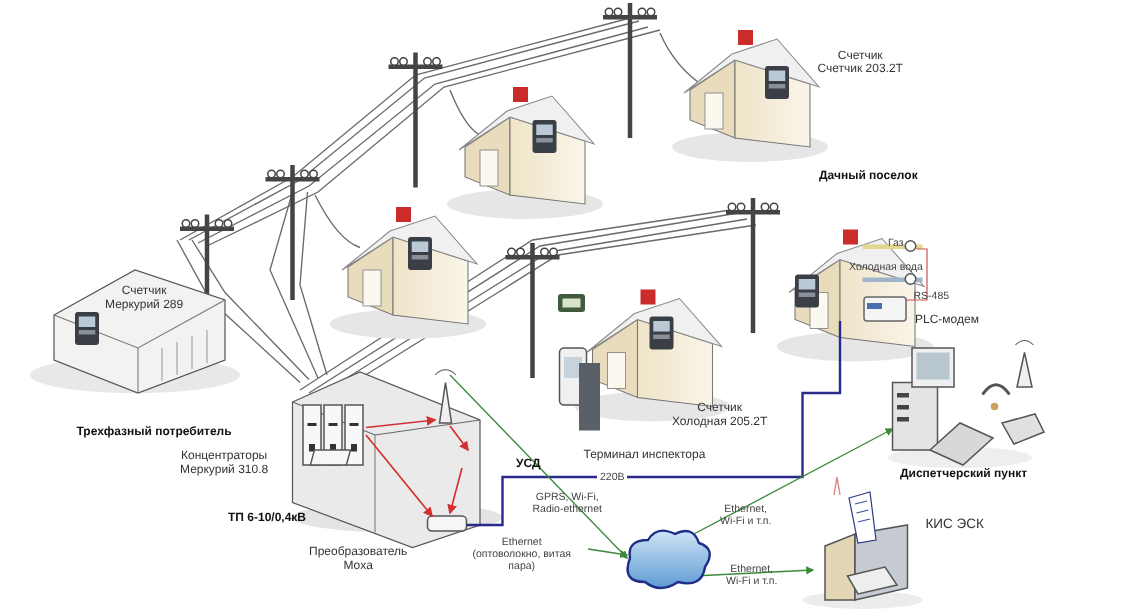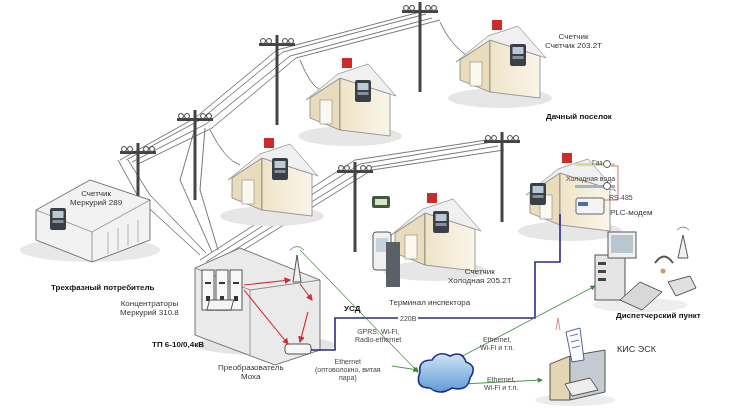--- a/index.html
+++ b/index.html
@@ -229,34 +229,34 @@
     <div>Счетчик</div>
     <div>Меркурий 289</div>
   </div>
 <div class="lbl b" style="left:51px;top:283px;">Трехфазный потребитель</div>
 <div class="lbl" style="left:120px;top:299px;">
     <div>Концентраторы</div>
     <div>Меркурий 310.8</div>
   </div>
 <div class="lbl b" style="left:152px;top:340px;">ТП 6-10/0,4кВ</div>
 <div class="lbl b" style="left:344px;top:304px;">УСД</div>
-<div class="lbl" style="left:218px;top:363px;">
+<div class="lbl" style="left:206px;top:363px;">
     <div>Преобразователь</div>
     <div>Moxa</div>
   </div>
 <div class="lbl" style="left:375px;top:298px;margin-left:14px;">Терминал инспектора</div>
 <div class="lbl" style="left:448px;top:267px;">
     <div>Счетчик</div>
     <div>Холодная 205.2Т</div>
   </div>
 <div class="lbl s" style="left:592px;top:159px;">Газ</div>
 <div class="lbl s" style="left:566px;top:175px;">Холодная вода</div>
 <div class="lbl s" style="left:609px;top:194px;">RS-485</div>
 <div class="lbl" style="left:610px;top:208px;">PLC-модем</div>
-<div class="lbl b" style="left:616px;top:311px;">Диспетчерский пункт</div>
+<div class="lbl b" style="left:600px;top:311px;">Диспетчерский пункт</div>
 <div class="lbl s" style="left:398px;top:315px;background:#fff;padding:0 2px;">220В</div>
 <div class="lbl s" style="left:355px;top:328px;">
     <div>GPRS, Wi-Fi,</div>
     <div>Radio-ethernet</div>
   </div>
 <div class="lbl s" style="left:315px;top:358px;">
     <div>Ethernet</div>
     <div>(оптоволокно, витая</div>
     <div>пара)</div>
   </div>

